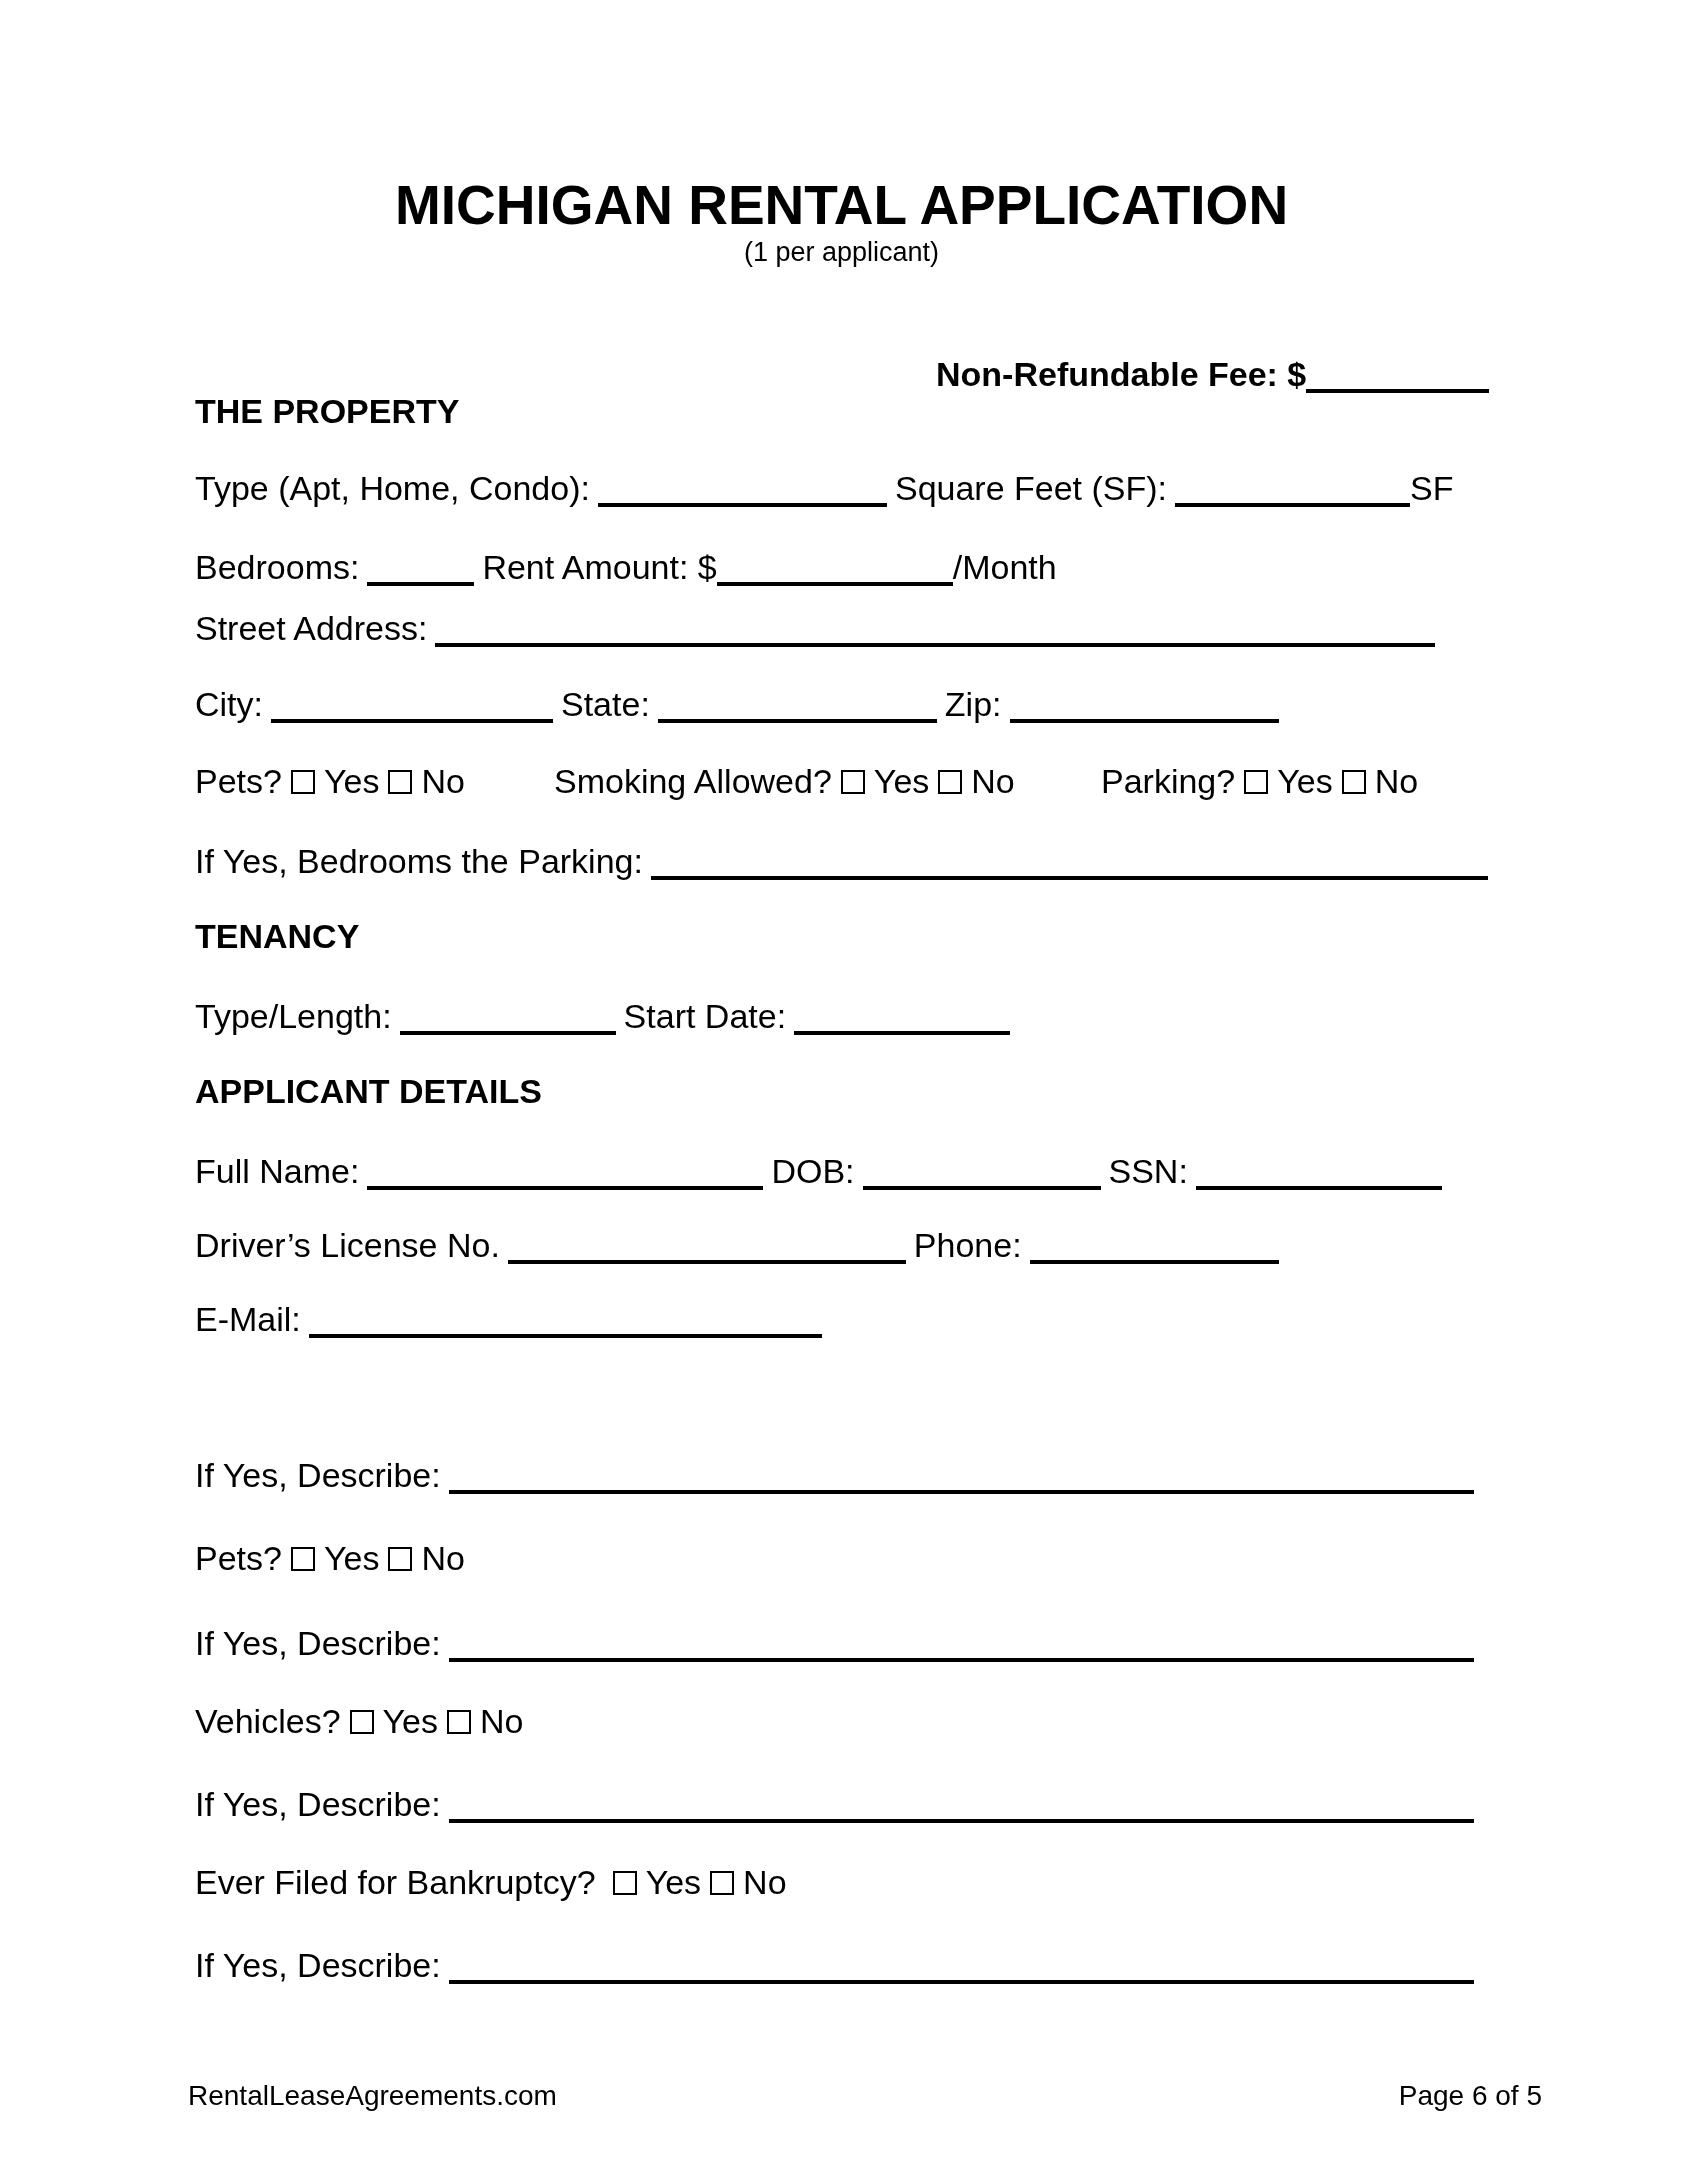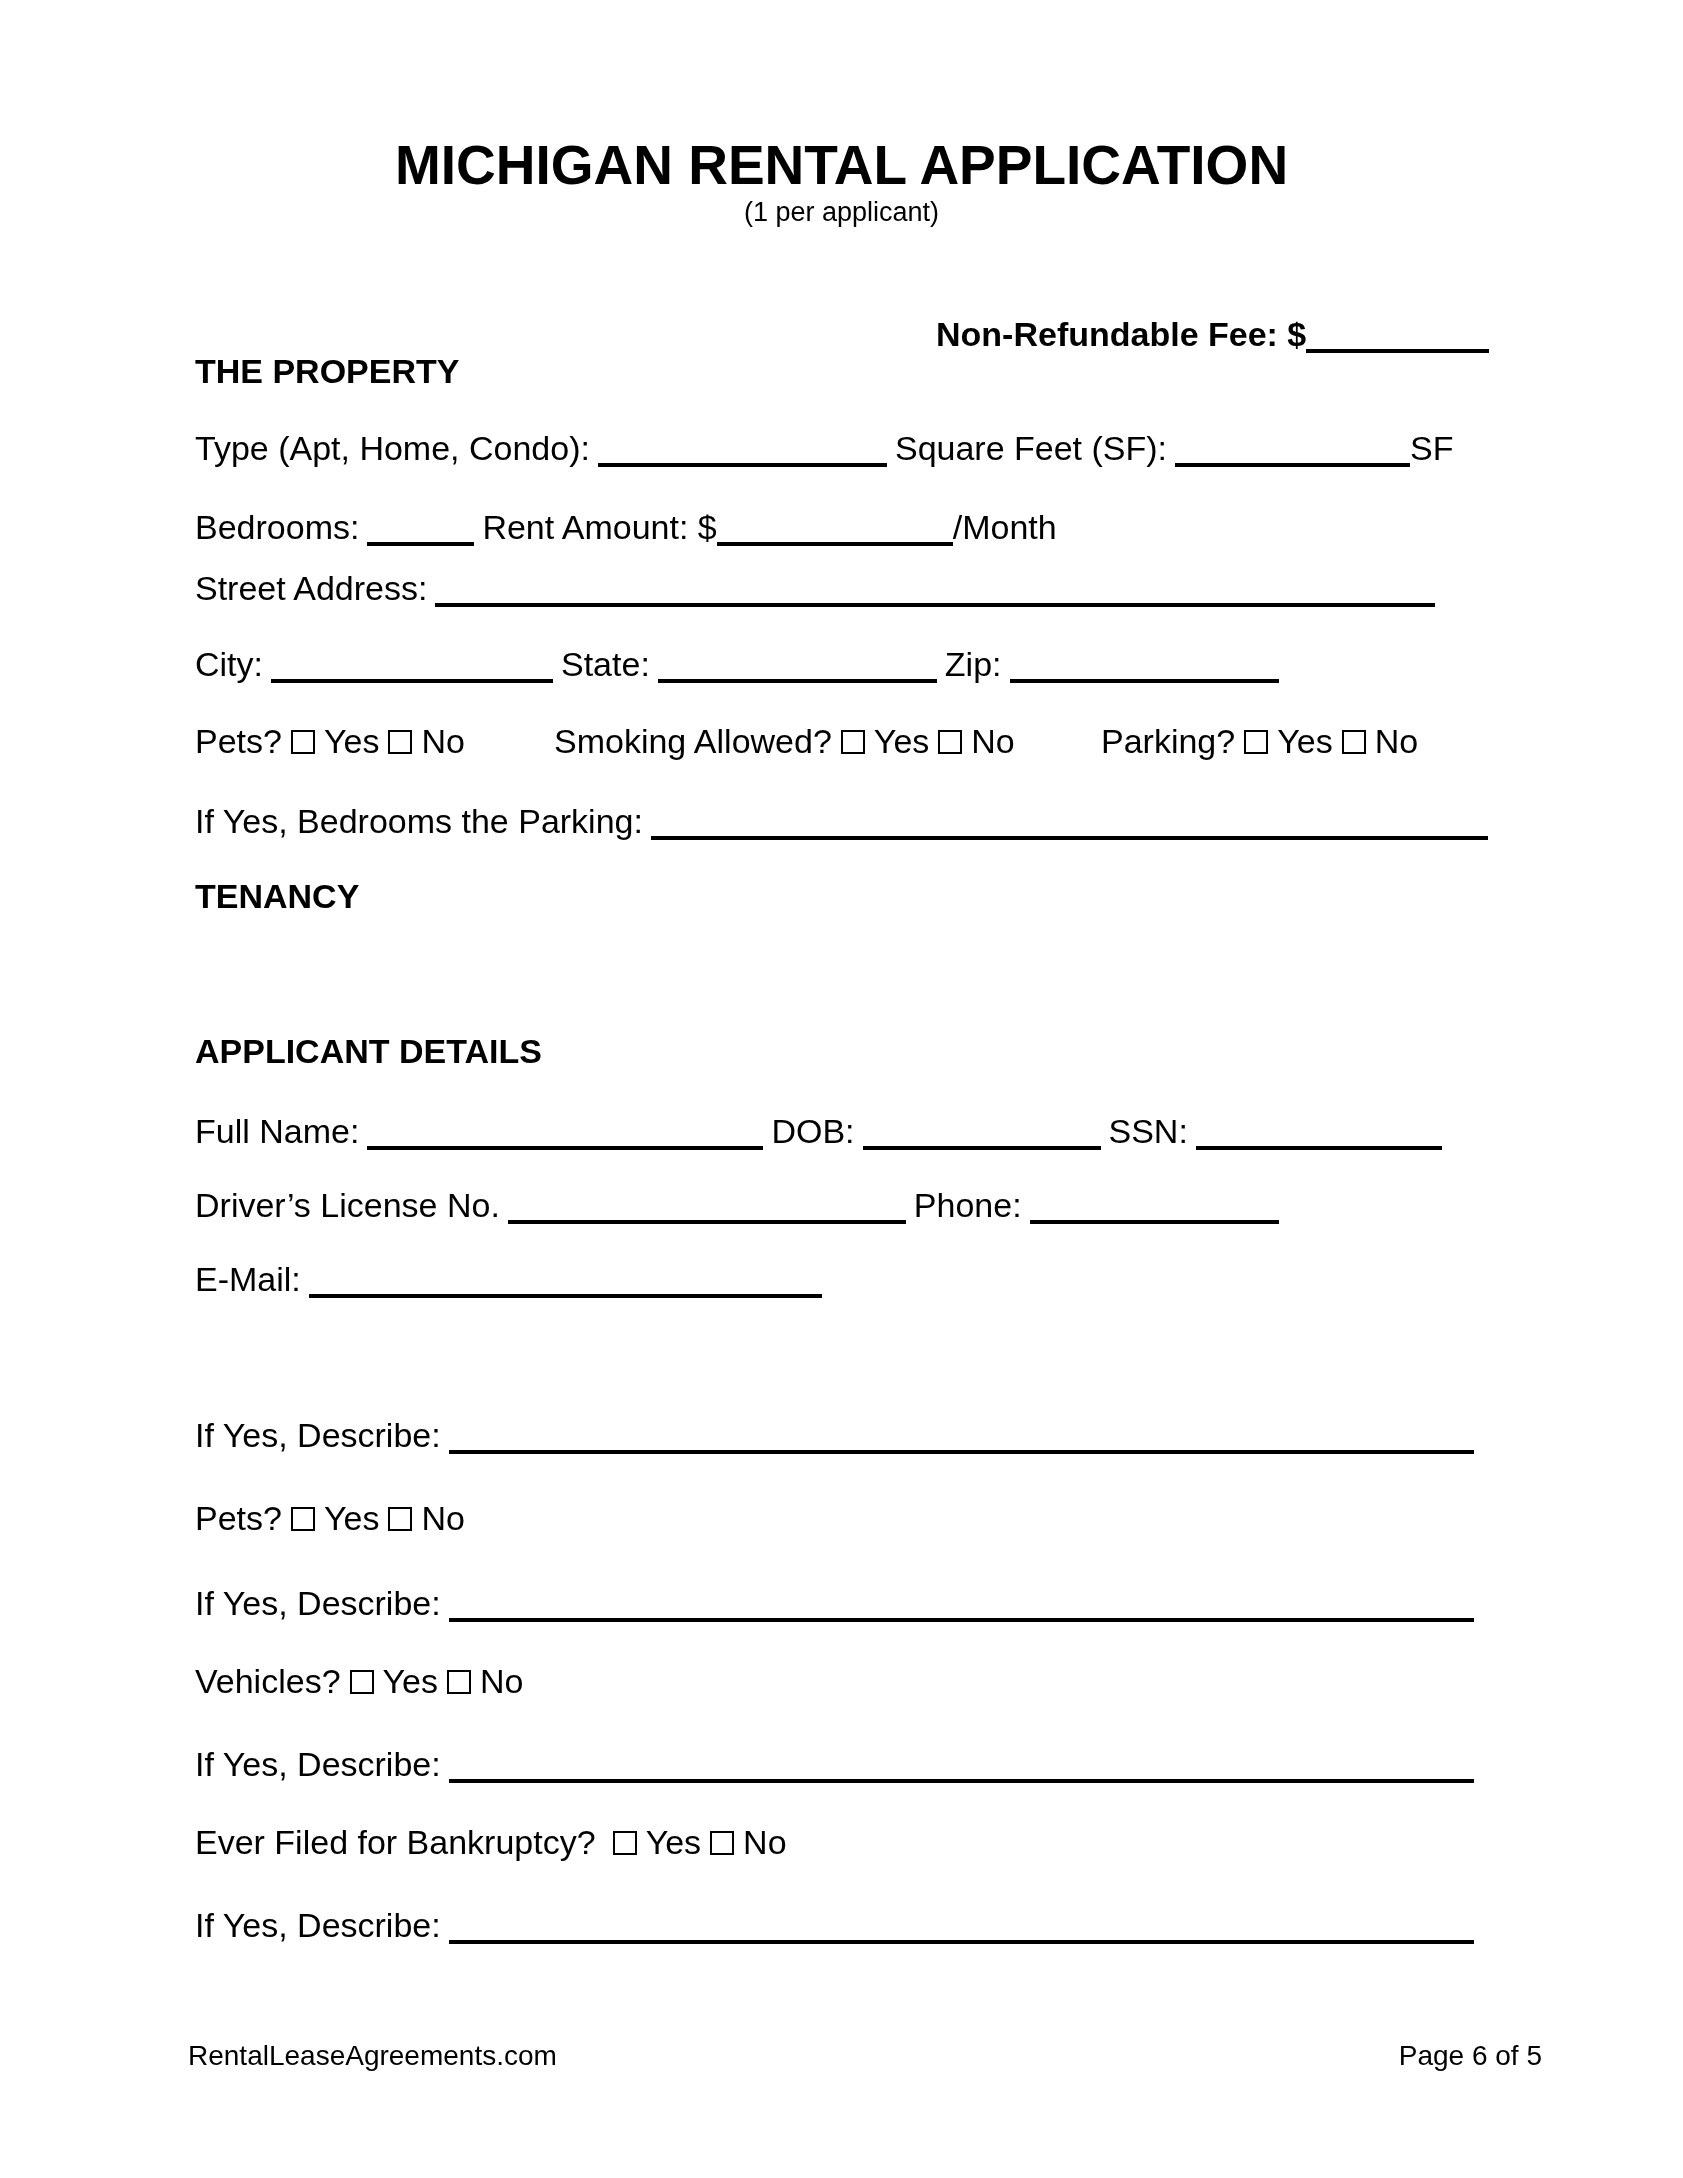--- a/index.html
+++ b/index.html
@@ -10,20 +10,21 @@
     color:#000;
     font-family:"Liberation Sans", sans-serif;
     font-size:34px;
     overflow:hidden;
   }
   .row{
     position:absolute;
     left:195px;
     line-height:42px;
     white-space:nowrap;
+    margin-top:40px;
   }
   .center{left:0;right:0;text-align:center;}
   .bold{font-weight:bold;}
   .title{font-size:55px;line-height:61px;letter-spacing:0;}
   .subtitle{font-size:27px;line-height:32px;}
   .line{
     display:inline-block;
     height:30px;
     border-bottom:4px solid #000;
     transform:translateY(7px);
@@ -87,20 +88,23 @@
       <span>Parking?</span><span class="cb"></span><span>Yes</span><span class="cb"></span><span>No</span>
     </span>
   </div>
 
   <div class="row" style="top:799px">
     <span>If Yes, Bedrooms the Parking:</span><span class="line" style="width:837px"></span>
   </div>
 
   <div class="row bold" style="top:875px">TENANCY</div>
 
+  <div class="row" style="top:954px">
+    <span>Type/Length:</span><span class="line" style="width:216px"></span><span>Start Date:</span><span class="line" style="width:216px"></span>
+  </div>
 
   <div class="row bold" style="top:1030px">APPLICANT DETAILS</div>
 
   <div class="row" style="top:1183px">
     <span>Driver’s License No.</span><span class="line" style="width:398px"></span><span>Phone:</span><span class="line" style="width:249px"></span>
   </div>
 
   <div class="row" style="top:1109px">
     <span>Full Name:</span><span class="line" style="width:396px"></span><span>DOB:</span><span class="line" style="width:238px"></span><span>SSN:</span><span class="line" style="width:246px"></span>
   </div>

